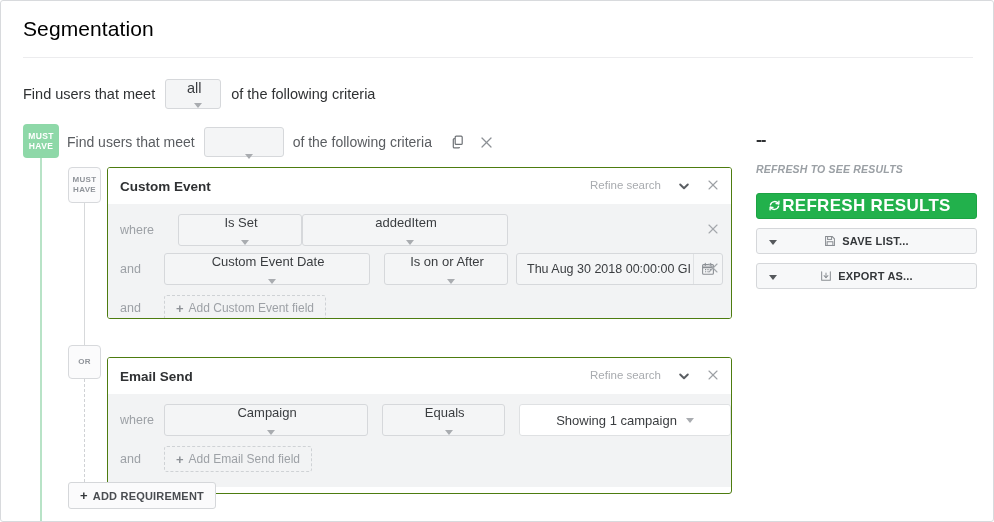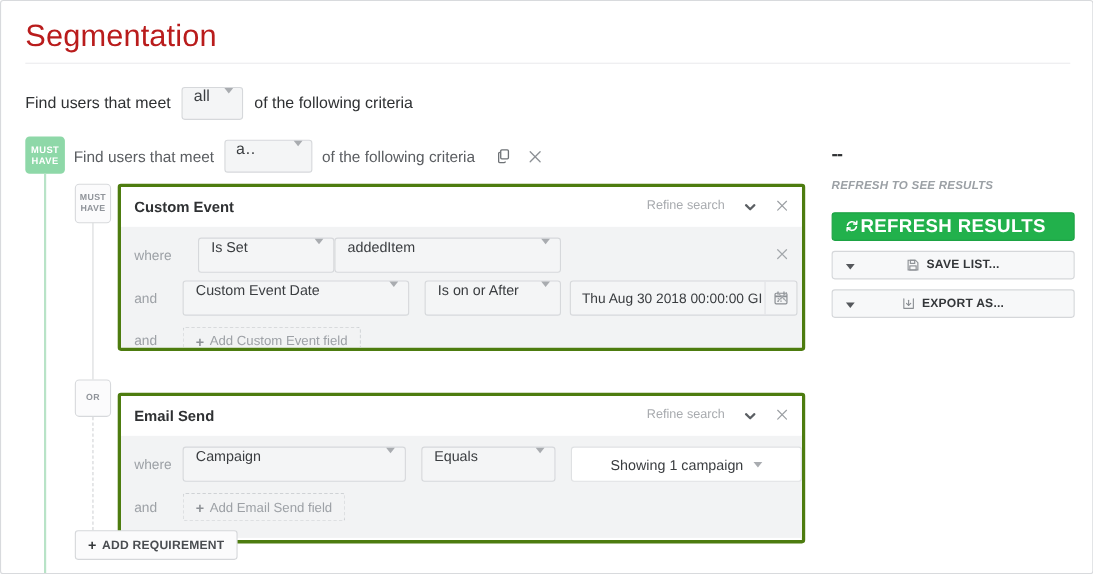--- a/index.html
+++ b/index.html
@@ -20,22 +20,22 @@
     border: 1px solid #d8dadd;
     border-radius: 3px;
     overflow: hidden;
   }
 
   
   .page-title {
     position: absolute;
     left: 22px;
     top: 16px;
-    font-size: 28px;
-    color: #b91c1c;
+    font-size: 21px;
+    color: #000000;
     letter-spacing: 0.1px;
   }
   .header-rule {
     position: absolute;
     left: 22px;
     top: 56px;
     width: 950px;
     height: 1px;
     background: #ececee;
   }
@@ -55,22 +55,23 @@
   .root-line .txt.post { margin-left: 10px; }
 
   .sel {
     position: relative;
     box-sizing: border-box;
     background: #f4f5f6;
     border: 1px solid #d6d8db;
     border-radius: 3px;
     color: #3a3d40;
     display: inline-flex;
-    align-items: flex-start;
-    cursor: pointer;
+    align-items: center;
+    cursor: pointer;
+    flex-direction: column;
   }
   .sel .sel-val {
     flex: 1;
     overflow: hidden;
     white-space: nowrap;
     text-overflow: ellipsis;
   }
   .caret {
     width: 0; height: 0;
     border-left: 4.5px solid transparent;
@@ -181,21 +182,21 @@
   }
   .chip-must { left: 67px; top: 166px; height: 36px; }
   .chip-or   { left: 67px; top: 344px; height: 34px; }
 
   
   .card {
     position: absolute;
     left: 106px;
     width: 625px;
     background: #ffffff;
-    border: 3px solid #4d7c0f;
+    border: 1px solid #4d7c0f;
     border-radius: 3px;
     box-sizing: border-box;
     overflow: hidden;
   }
   .card-custom { top: 166px; height: 152px; }
   .card-email  { top: 356px; height: 137px; }
 
   .card-head {
     position: relative;
     height: 36px;

